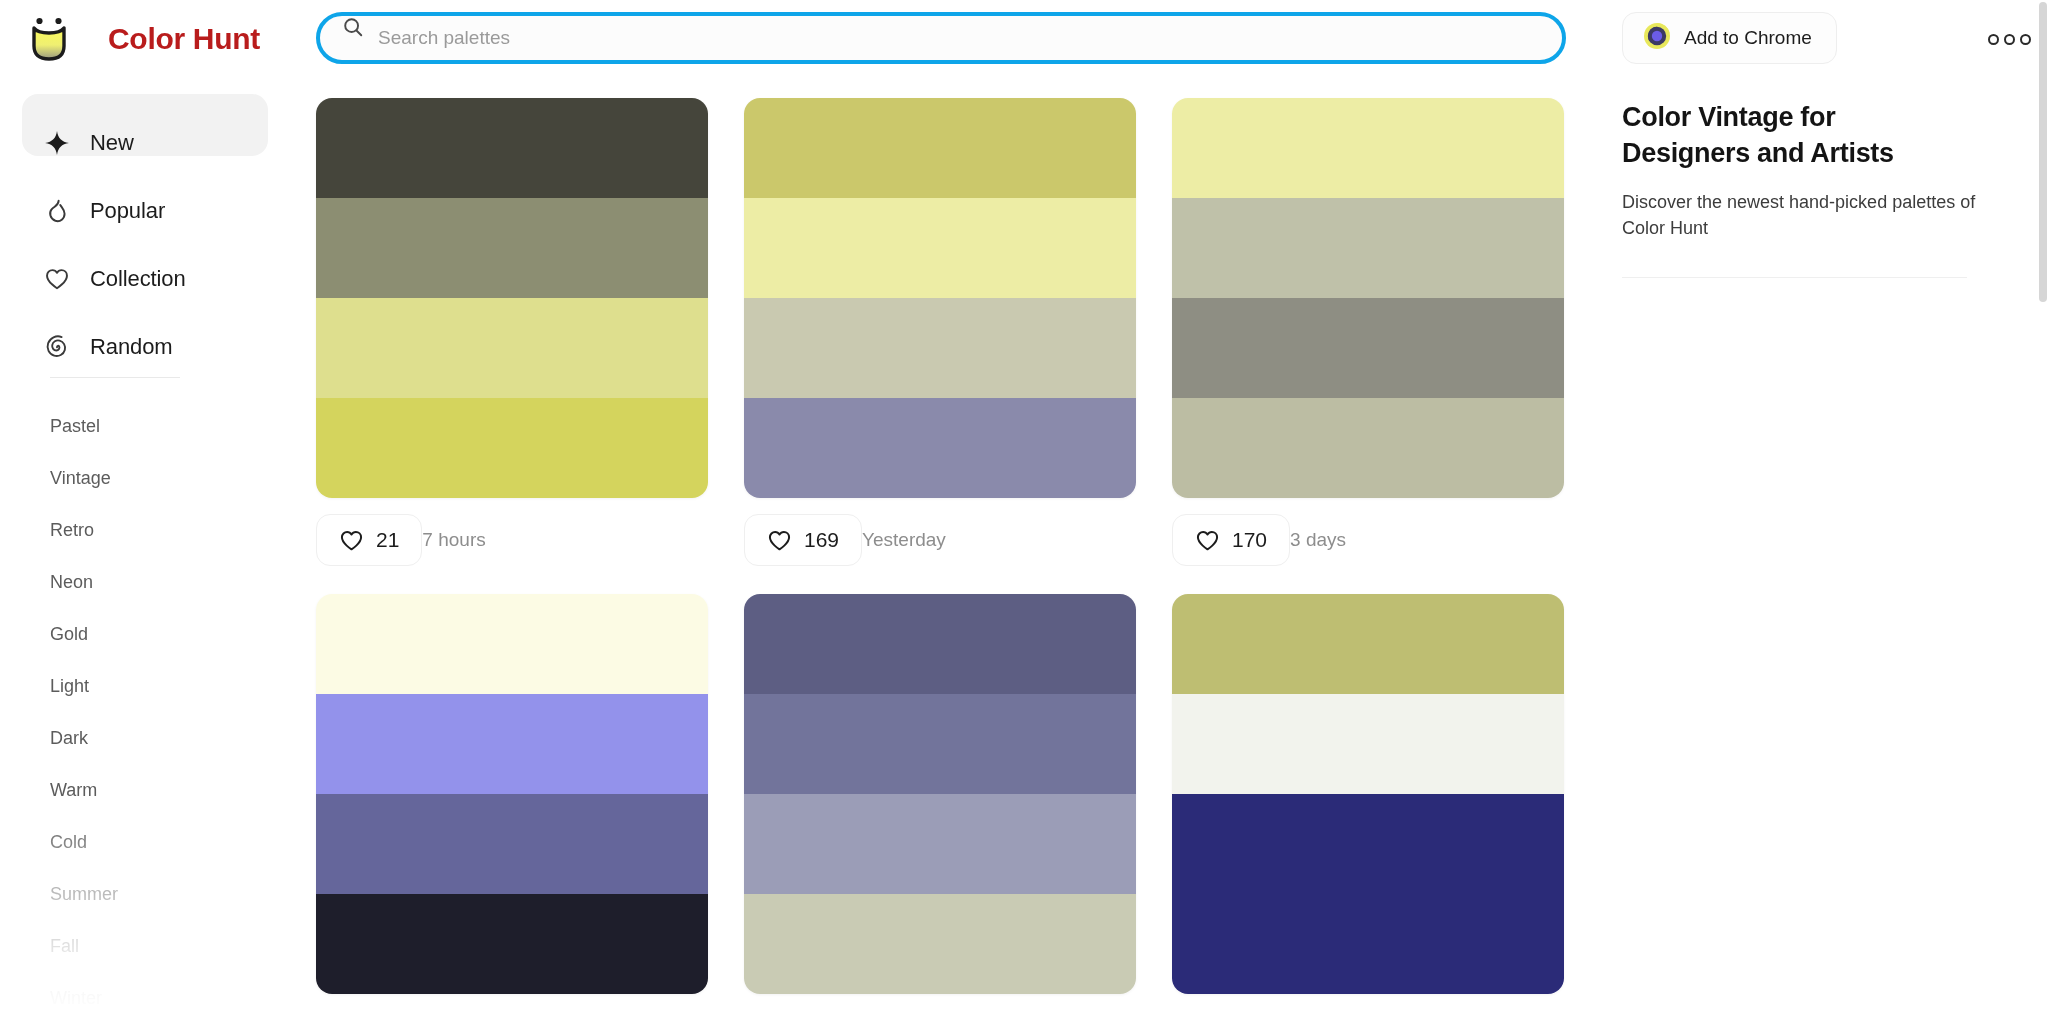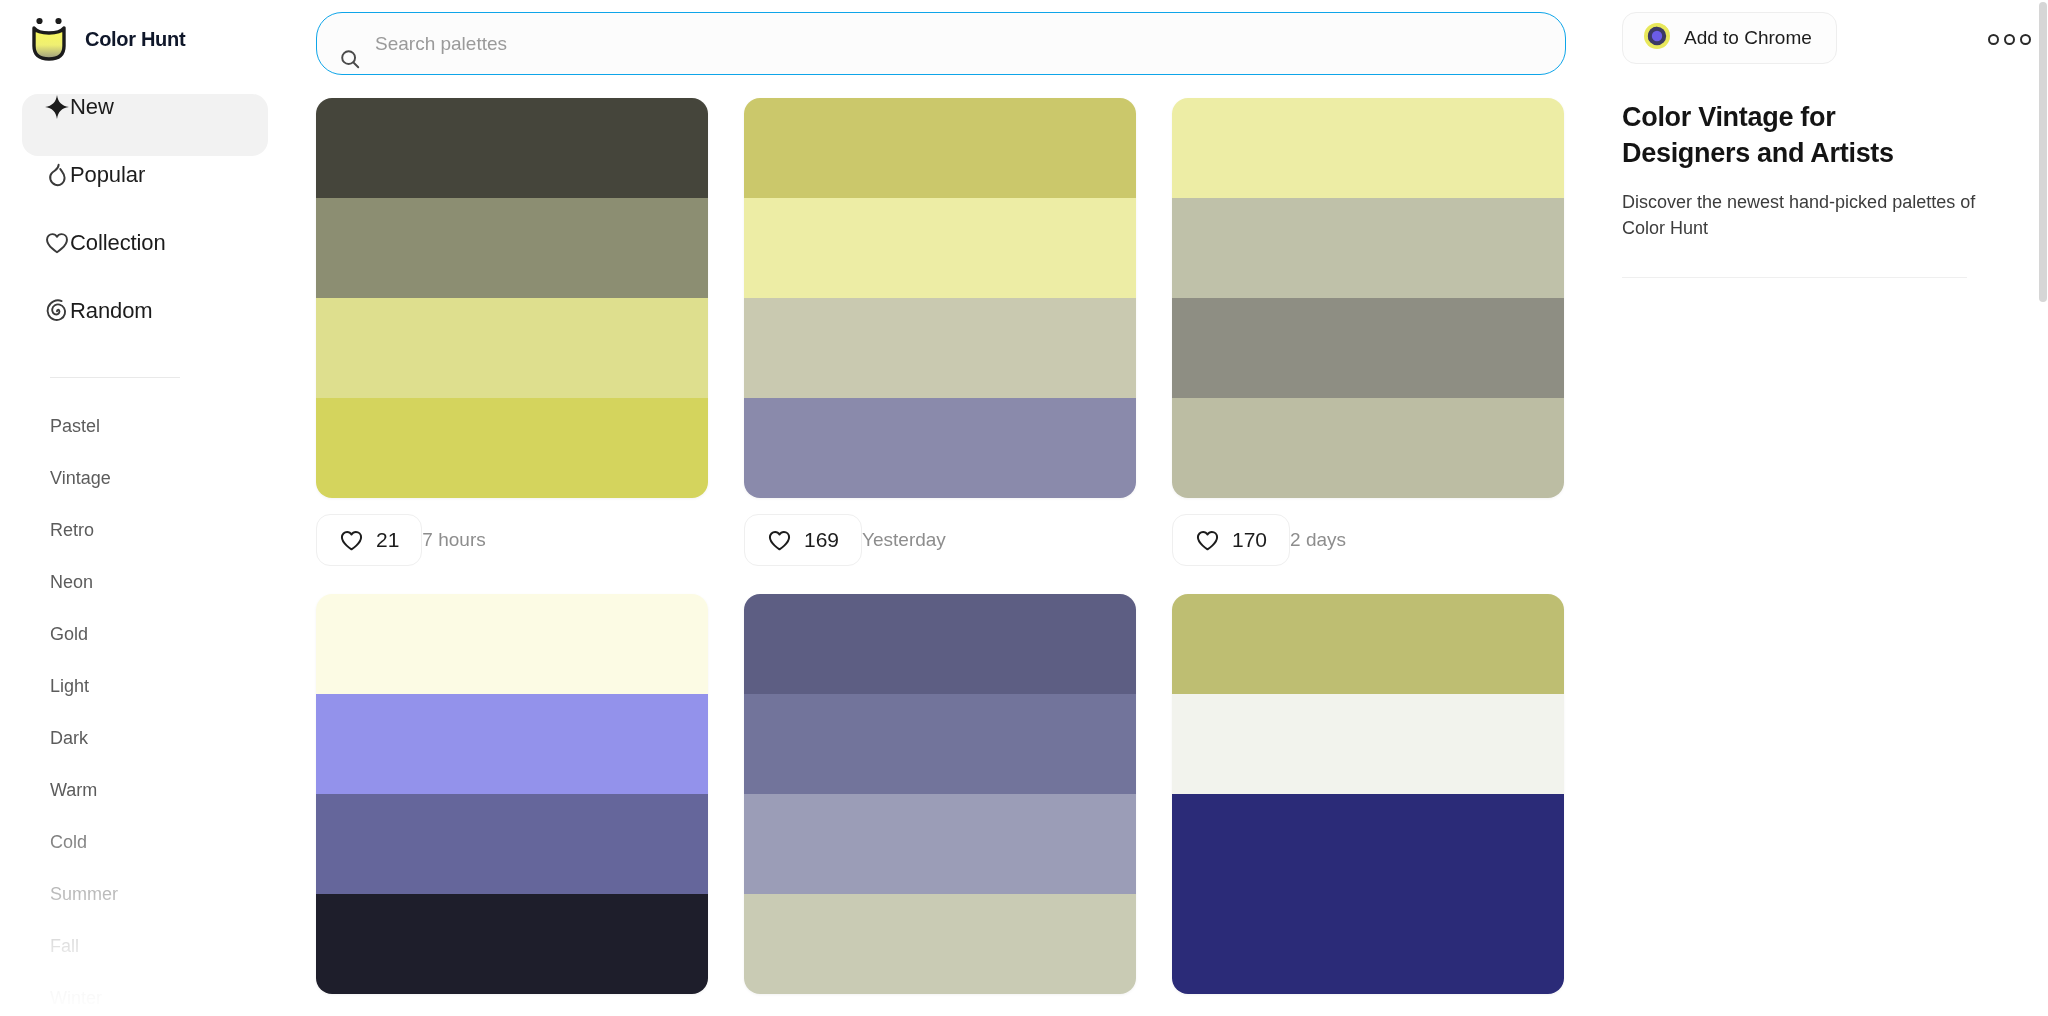--- a/index.html
+++ b/index.html
@@ -21,31 +21,31 @@
     z-index: 30;
   }
   .brand {
     display: flex; align-items: center; gap: 15px;
     width: 286px; padding-left: 28px;
     height: 78px;
     cursor: pointer;
   }
   .logo-svg { display:block; width: 42px; height: 46px; flex: 0 0 auto; }
   .brand-name {
-    font-size: 20px; font-weight: 700; letter-spacing: -0.3px;
-    color: #0f172a; white-space: nowrap;
+    font-size: 30px; font-weight: 700; letter-spacing: -0.3px;
+    color: #b91c1c; white-space: nowrap; margin-left: 23px;
   }
 
   .search-wrap {
     position: absolute; left: 316px; top: 12px;
-    width: 1250px; height: 63px;
+    width: 1250px; height: 52px;
     background: #fcfcfc;
-    border: 1px solid #0ea5e9;
+    border: 4px solid #0ea5e9;
     border-radius: 26px;
-    display: flex; align-items: flex-end;
+    display: flex; align-items: flex-start;
     padding: 0 22px;
     cursor: text;
   }
   .search-icon { width: 22px; height: 22px; flex: 0 0 auto; margin-right: 14px; }
   .search-input {
     flex: 1; border: none; outline: none; background: transparent;
     font-family: inherit; font-size: 19px; color: #303030;
     height: 100%;
   }
   .search-input::placeholder { color: #9a9a9a; }
@@ -73,21 +73,21 @@
   
   .sidebar {
     position: absolute; left: 0; top: 78px;
     width: 290px; height: 938px;
     padding-top: 16px;
     background: #ffffff;
     overflow: hidden;
     z-index: 20;
   }
   .nav-item {
-    display: flex; align-items: flex-start; 
+    display: flex; align-items: flex-end; gap: 20px;
     height: 62px; margin: 0 22px 6px 22px;
     padding: 0 22px;
     border-radius: 16px;
     cursor: pointer;
   }
   .nav-item.active { background: #f2f2f2; }
   .nav-icon { width: 26px; height: 26px; flex: 0 0 auto; display: block; }
   .nav-label { font-size: 22px; font-weight: 400; color: #1c1c1c; letter-spacing: -0.1px; }
 
   .nav-divider {
@@ -357,21 +357,21 @@
           <div class="like-btn">
             <span>
               <svg class="heart-icon" viewBox="0 0 24 24" fill="none" stroke="#1c1c1c" stroke-width="1.9" stroke-linejoin="round">
    <path d="M12 20.5 C12 20.5 2.8 14.8 2.8 8.9 C2.8 5.9 5.1 3.8 7.8 3.8
             C9.9 3.8 11.3 5.1 12 6.3 C12.7 5.1 14.1 3.8 16.2 3.8
             C18.9 3.8 21.2 5.9 21.2 8.9 C21.2 14.8 12 20.5 12 20.5 Z"></path>
               </svg>
             </span>
             <span class="like-count">170</span>
           </div>
-          <div class="time-text">2 days</div>
+          <div class="time-text">3 days</div>
         </div>
       </div>
       <div class="card">
         <div class="swatches">
           <div class="swatch" style="background: rgb(252, 251, 228);"></div>
           <div class="swatch" style="background: rgb(147, 146, 235);"></div>
           <div class="swatch" style="background: rgb(101, 102, 155);"></div>
           <div class="swatch" style="background: rgb(30, 30, 43);"></div>
         </div>
       </div>

